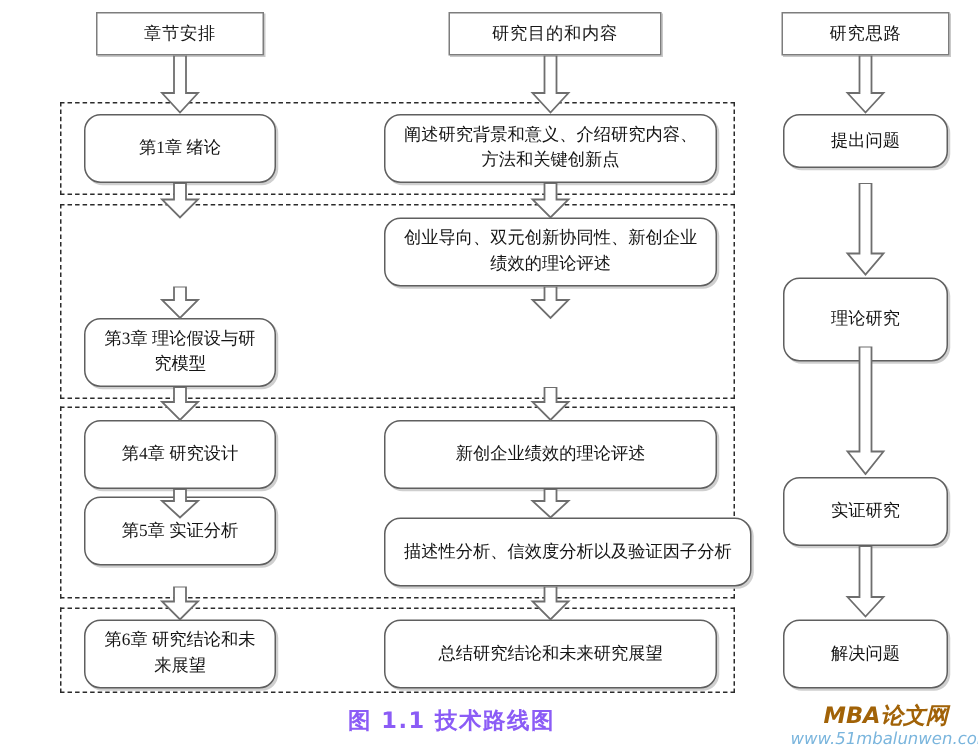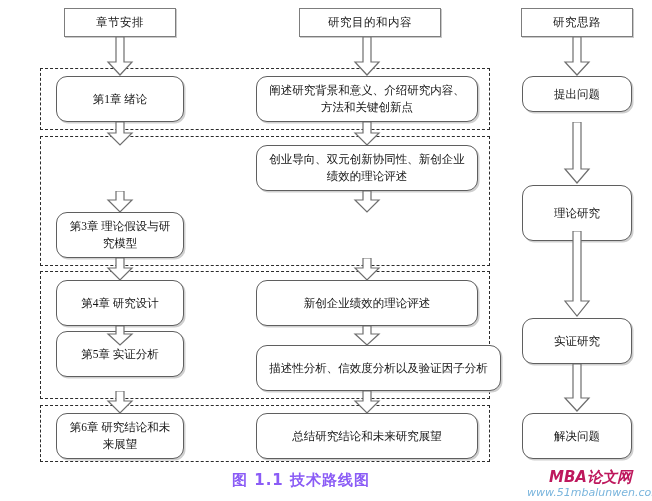--- a/index.html
+++ b/index.html
@@ -74,21 +74,21 @@
     color: #8b5cf6;
     white-space: nowrap;
     letter-spacing: 1px;
   }
   .wm-title {
     position: absolute;
     font-family: "DejaVu Sans", sans-serif;
     font-style: italic;
     font-weight: bold;
     font-size: 15px;
-    color: #be185d;
+    color: #a16207;
     white-space: nowrap;
   }
   .wm-url {
     position: absolute;
     font-family: "DejaVu Sans", sans-serif;
     font-style: italic;
     font-size: 11px;
     color: #7ab5dd;
     white-space: nowrap;
   }

